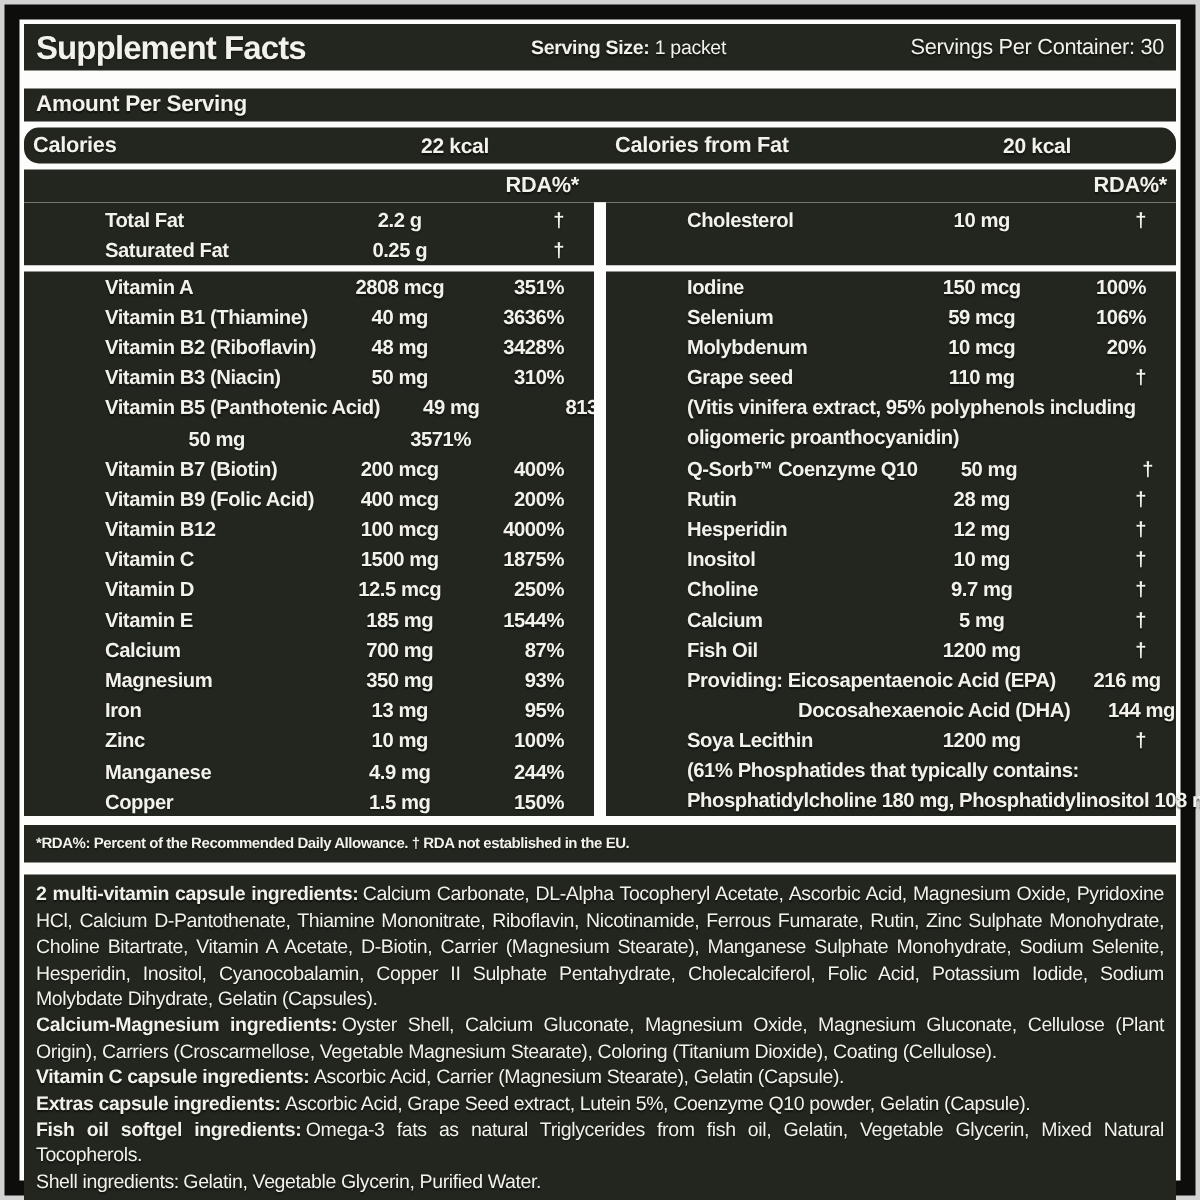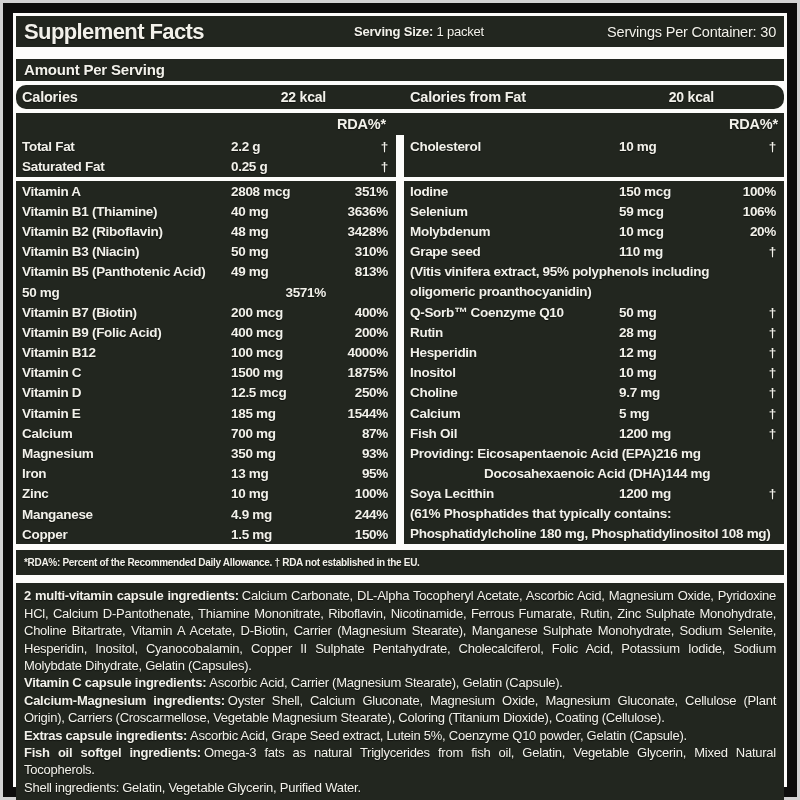--- a/index.html
+++ b/index.html
@@ -63,26 +63,27 @@
     background:#fdfdfb;color:#f2f1ea;
     display:flex;margin-bottom:6px;flex:0 0 auto;
   }
   .col{width:380px;display:flex;flex-direction:column;}
   .divider{width:8px;background:#fdfdfb;}
   .blk{background:#22261f;text-shadow:0 1px 1px rgba(0,0,0,.55);}
   .blk.top{height:42px;padding-top:1px;box-sizing:border-box;}
   .colsep{height:4px;background:#fdfdfb;}
   .nrow{
     height:20.2px;display:grid;grid-template-columns:1fr 95px 62px;
-    align-items:center;padding:0 8px 0 6px;
+    align-items:center;padding:0 20px 0 6px;
     font-size:13.5px;font-weight:700;letter-spacing:-.3px;
     white-space:nowrap;
+    margin-left:48px;
   }
   .nrow .nm{overflow:visible;}
-  .nrow .amt{text-align:left;}
+  .nrow .amt{text-align:center;}
   .nrow .pct{text-align:right;}
   .nrow.note{display:block;line-height:20.2px;}
   .nrow.indent .nm{padding-left:74px;}
   
   .footnote{
     height:25px;line-height:25px;margin-bottom:8px;
     padding-left:8px;font-size:10px;font-weight:700;letter-spacing:-.3px;
   }
   
   .ingr{
@@ -320,21 +321,21 @@
             <div class="nrow note"><span>(61% Phosphatides that typically contains:</span></div>
             <div class="nrow note"><span>Phosphatidylcholine 180 mg, Phosphatidylinositol 108 mg)</span></div>
           </div>
       </div>
     </div>
 
     <div class="sec footnote">*RDA%: Percent of the Recommended Daily Allowance. † RDA not established in the EU.</div>
 
     <div class="sec ingr" id="ingredients">
         <p><span class="lab">2 multi-vitamin capsule ingredients:</span><span>Calcium Carbonate, DL-Alpha Tocopheryl Acetate, Ascorbic Acid, Magnesium Oxide, Pyridoxine HCl, Calcium D-Pantothenate, Thiamine Mononitrate, Riboflavin, Nicotinamide, Ferrous Fumarate, Rutin, Zinc Sulphate Monohydrate, Choline Bitartrate, Vitamin A Acetate, D-Biotin, Carrier (Magnesium Stearate), Manganese Sulphate Monohydrate, Sodium Selenite, Hesperidin, Inositol, Cyanocobalamin, Copper II Sulphate Pentahydrate, Cholecalciferol, Folic Acid, Potassium Iodide, Sodium Molybdate Dihydrate, Gelatin (Capsules).</span></p>
+        <p><span class="lab">Calcium-Magnesium ingredients:</span><span>Oyster Shell, Calcium Gluconate, Magnesium Oxide, Magnesium Gluconate, Cellulose (Plant Origin), Carriers (Croscarmellose, Vegetable Magnesium Stearate), Coloring (Titanium Dioxide), Coating (Cellulose).</span></p>
         <p><span class="lab">Vitamin C capsule ingredients:</span><span>Ascorbic Acid, Carrier (Magnesium Stearate), Gelatin (Capsule).</span></p>
-        <p><span class="lab">Calcium-Magnesium ingredients:</span><span>Oyster Shell, Calcium Gluconate, Magnesium Oxide, Magnesium Gluconate, Cellulose (Plant Origin), Carriers (Croscarmellose, Vegetable Magnesium Stearate), Coloring (Titanium Dioxide), Coating (Cellulose).</span></p>
         <p><span class="lab">Extras capsule ingredients:</span><span>Ascorbic Acid, Grape Seed extract, Lutein 5%, Coenzyme Q10 powder, Gelatin (Capsule).</span></p>
         <p><span class="lab">Fish oil softgel ingredients:</span><span>Omega-3 fats as natural Triglycerides from fish oil, Gelatin, Vegetable Glycerin, Mixed Natural Tocopherols.</span></p>
         <p><span class="lab nb">Shell ingredients:</span><span>Gelatin, Vegetable Glycerin, Purified Water.</span></p>
       </div>
 
   </div>
 </div>
 
 </body></html>

